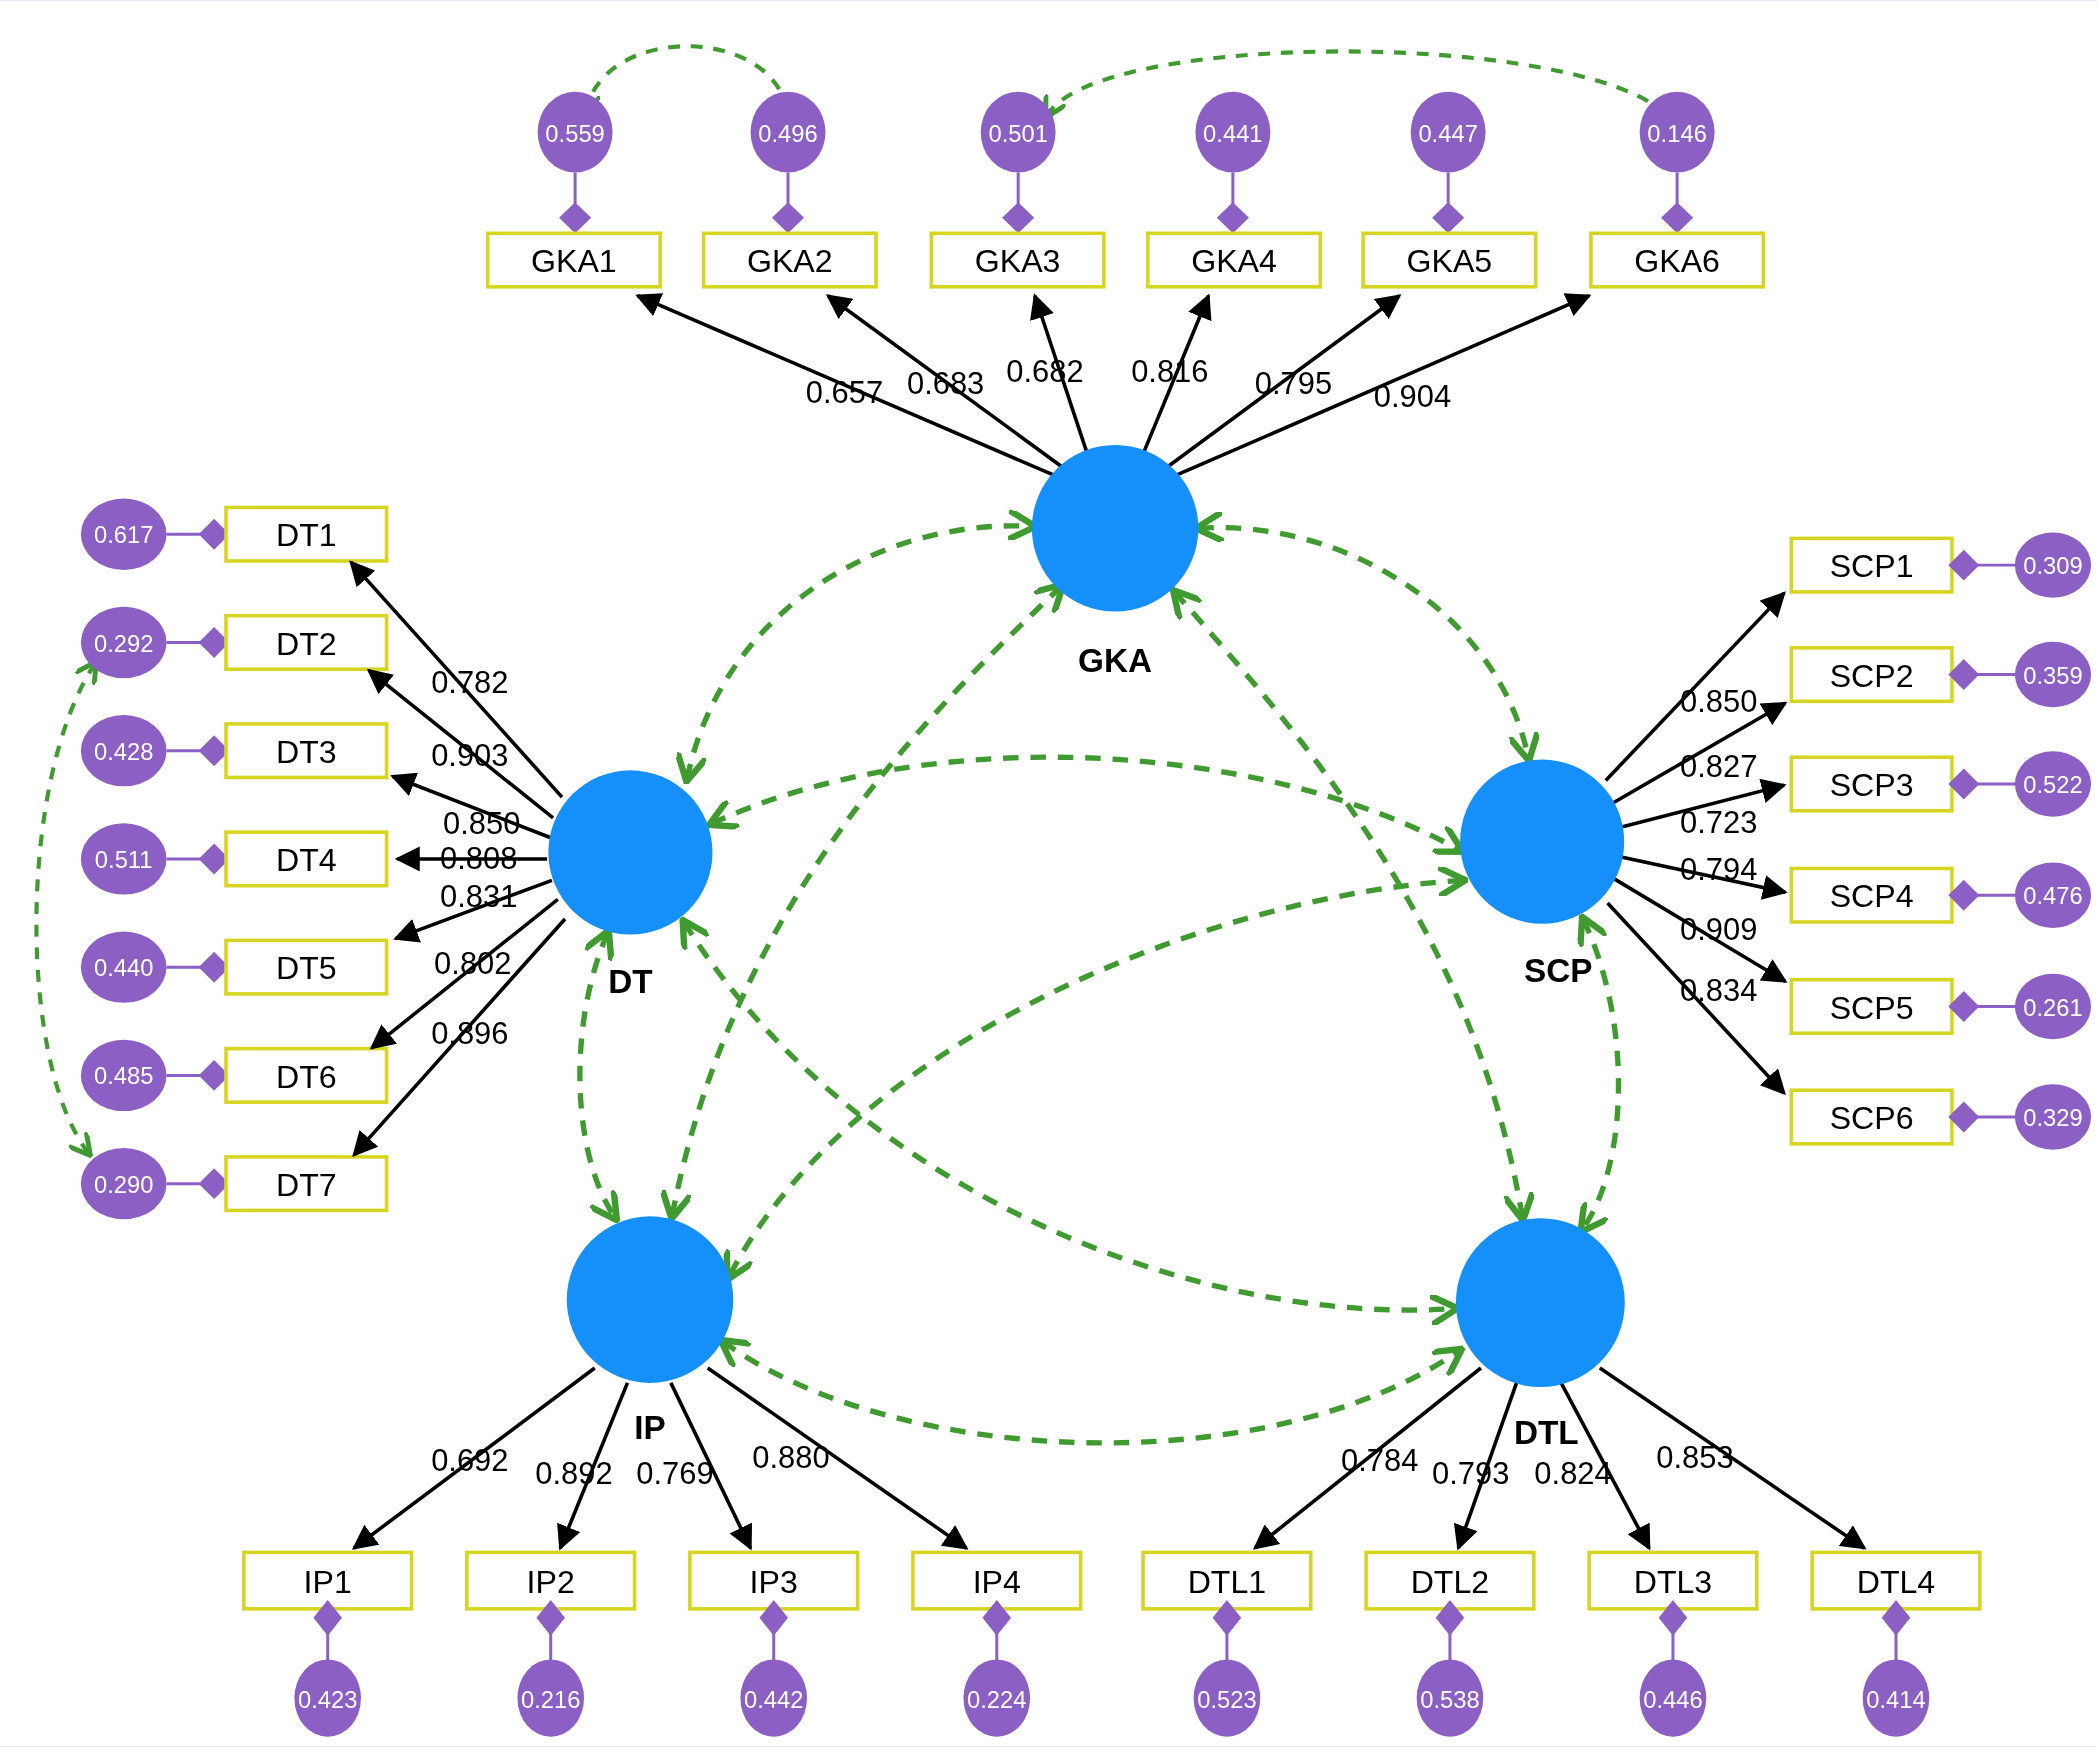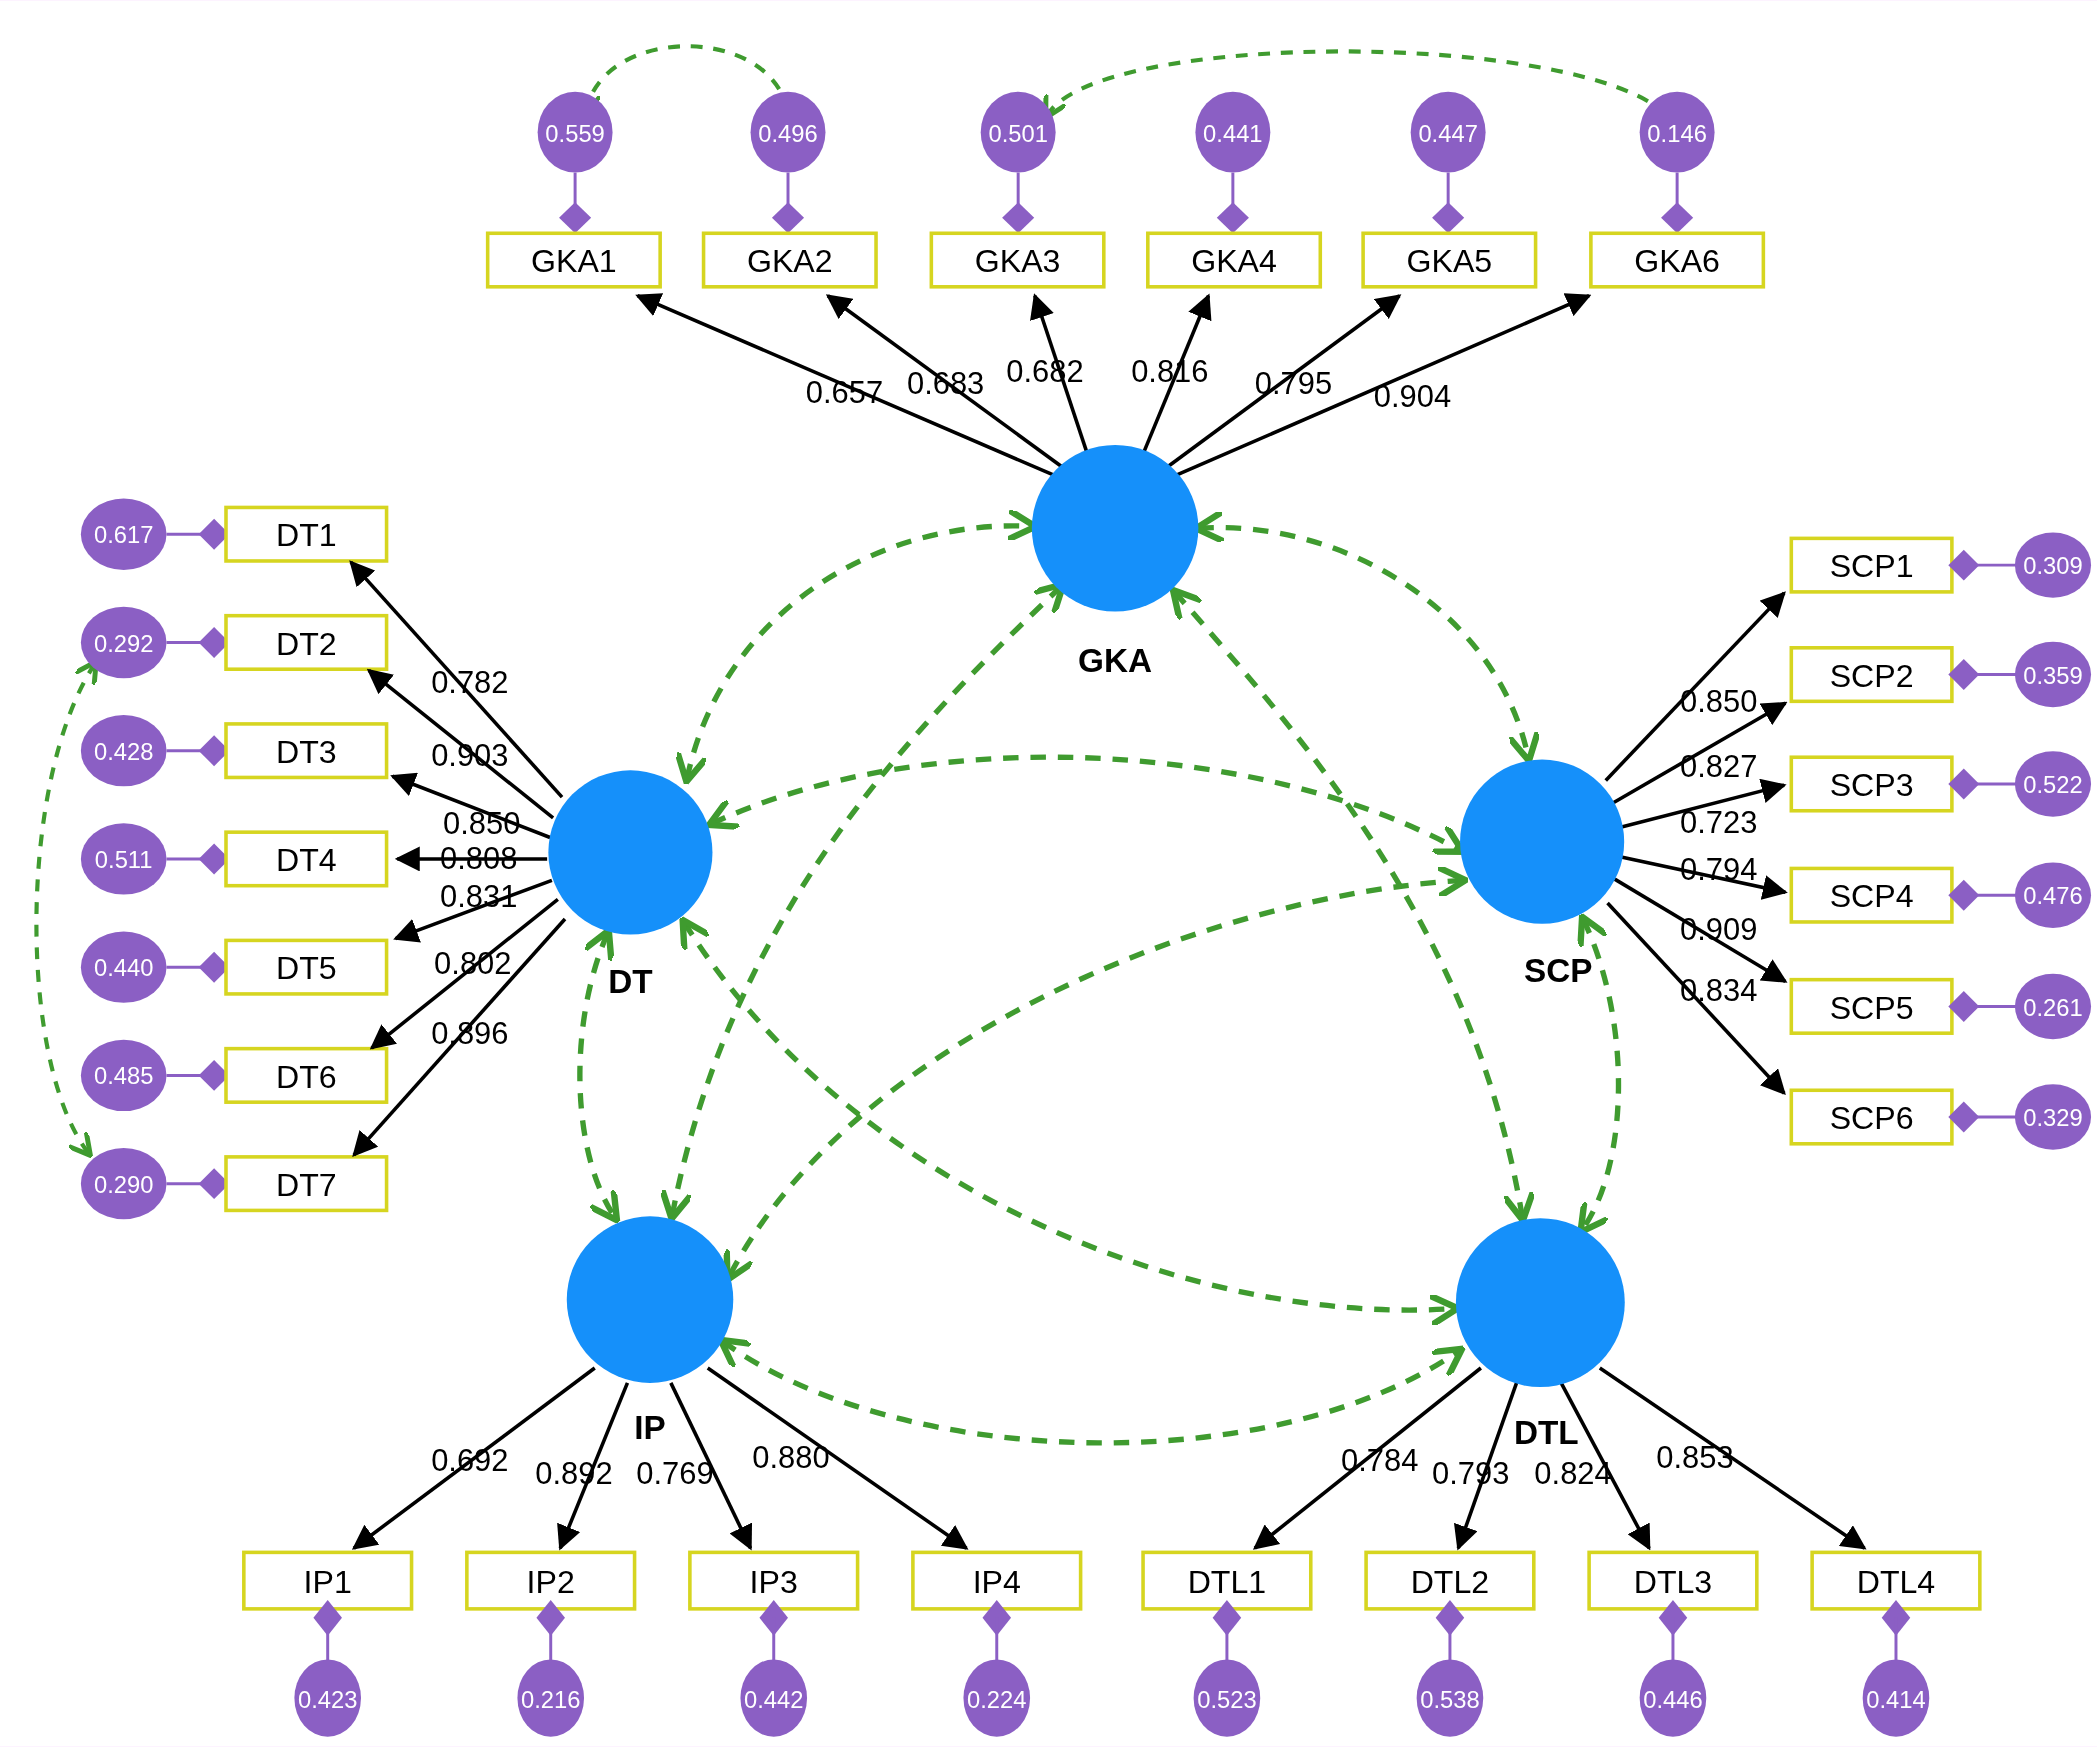--- a/index.html
+++ b/index.html
@@ -7,21 +7,21 @@
     padding: 0;
     background: #ffffff;
   }
   body {
     font-family: "Liberation Sans", sans-serif;
   }
   #sem-root {
     position: relative;
     width: 2097px;
     height: 1747px;
-    background: #f0abfc;
+    background: #1d4ed8;
     overflow: hidden;
   }
   svg.sem-canvas {
     display: block;
     width: 2097px;
     height: 1747px;
   }
   text { font-family: "Liberation Sans", sans-serif; }
   .err-text   { fill: #ffffff; font-size: 40px; text-anchor: middle; dominant-baseline: central; }
   .ind-text   { fill: #000000; font-size: 54px; text-anchor: middle; dominant-baseline: central; }

